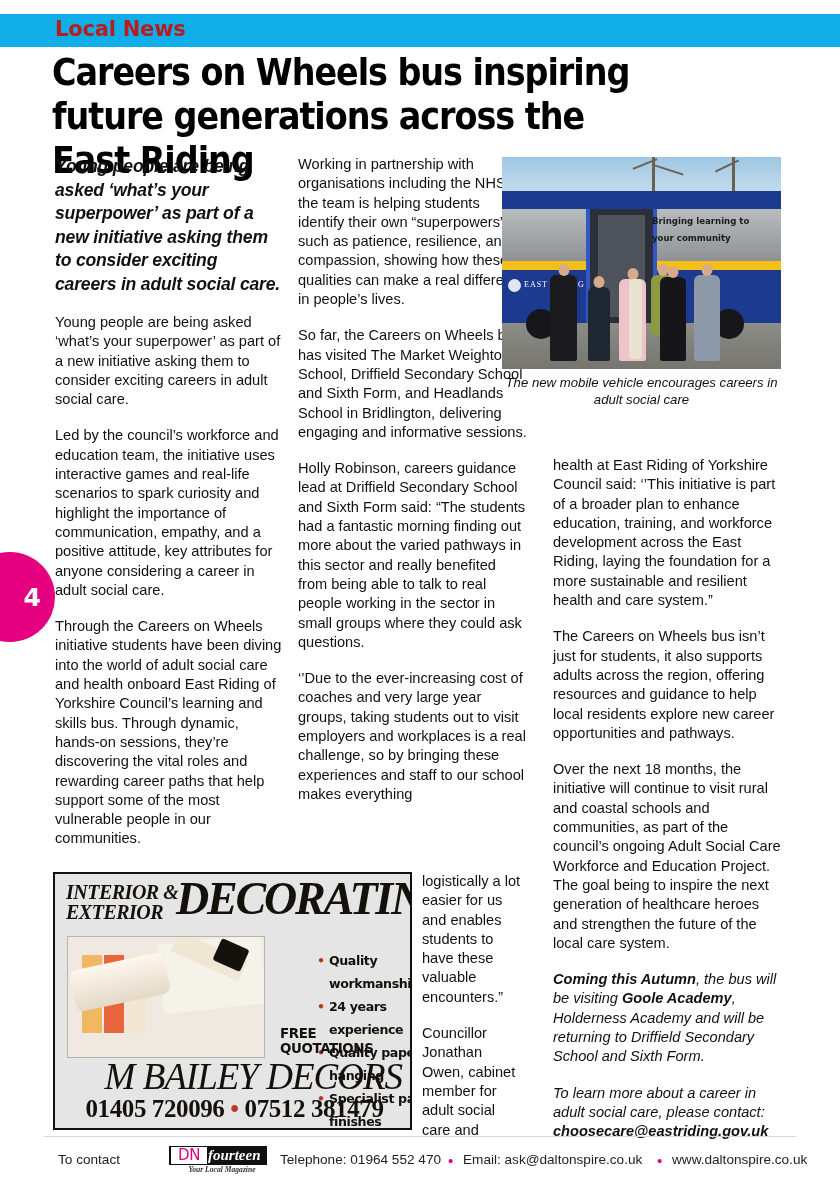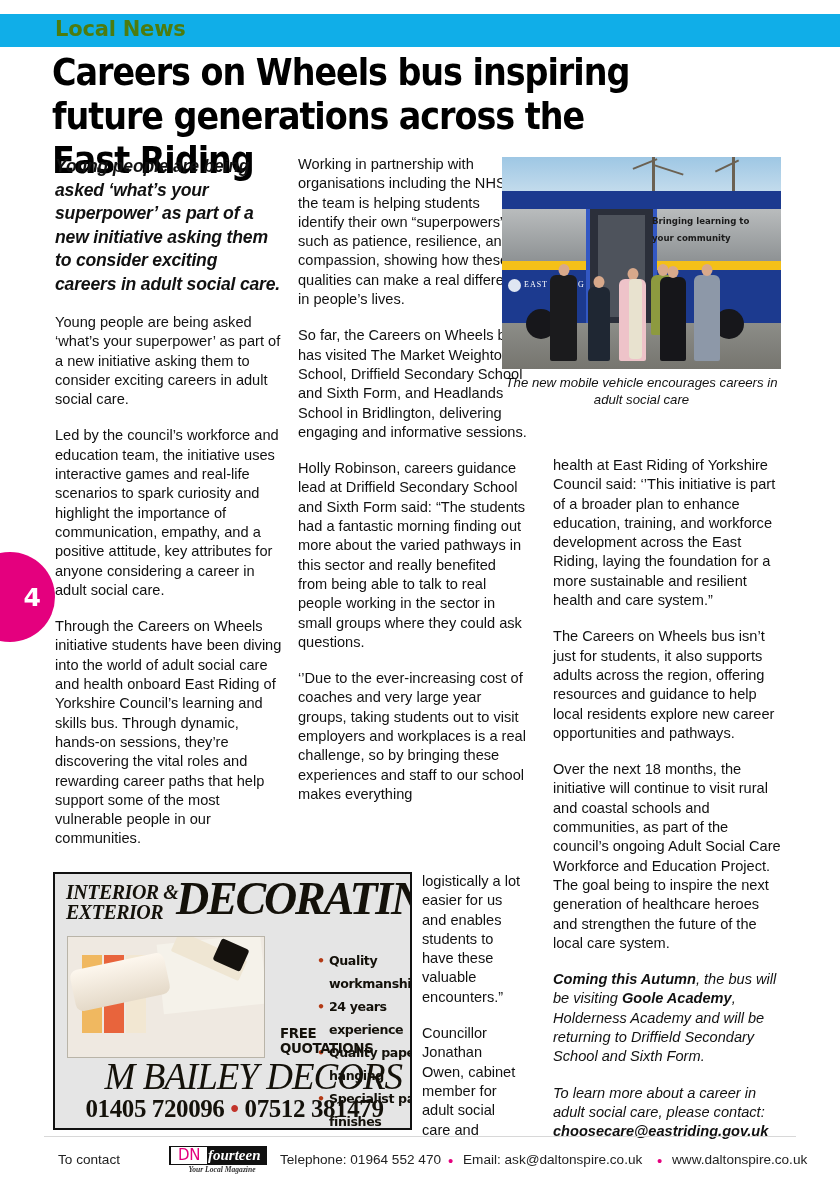--- a/index.html
+++ b/index.html
@@ -13,21 +13,21 @@
   }
   .page{position:relative;width:840px;height:1191px;overflow:hidden;}
 
   
   .banner{
     position:absolute;left:0;top:14px;width:840px;height:33px;
     background:#10AEE8;
   }
   .banner-label{
     position:absolute;left:55px;top:17px;
-    font-size:21px;font-weight:bold;color:#4d7c0f;
+    font-size:21px;font-weight:bold;color:#b91c1c;
     letter-spacing:-0.2px;
     font-family:"DejaVu Sans", sans-serif;
   }
 
   
   .headline{
     position:absolute;left:52px;top:50px;width:700px;
     font-family:"DejaVu Sans", sans-serif;
     font-weight:bold;
     font-size:38px;

